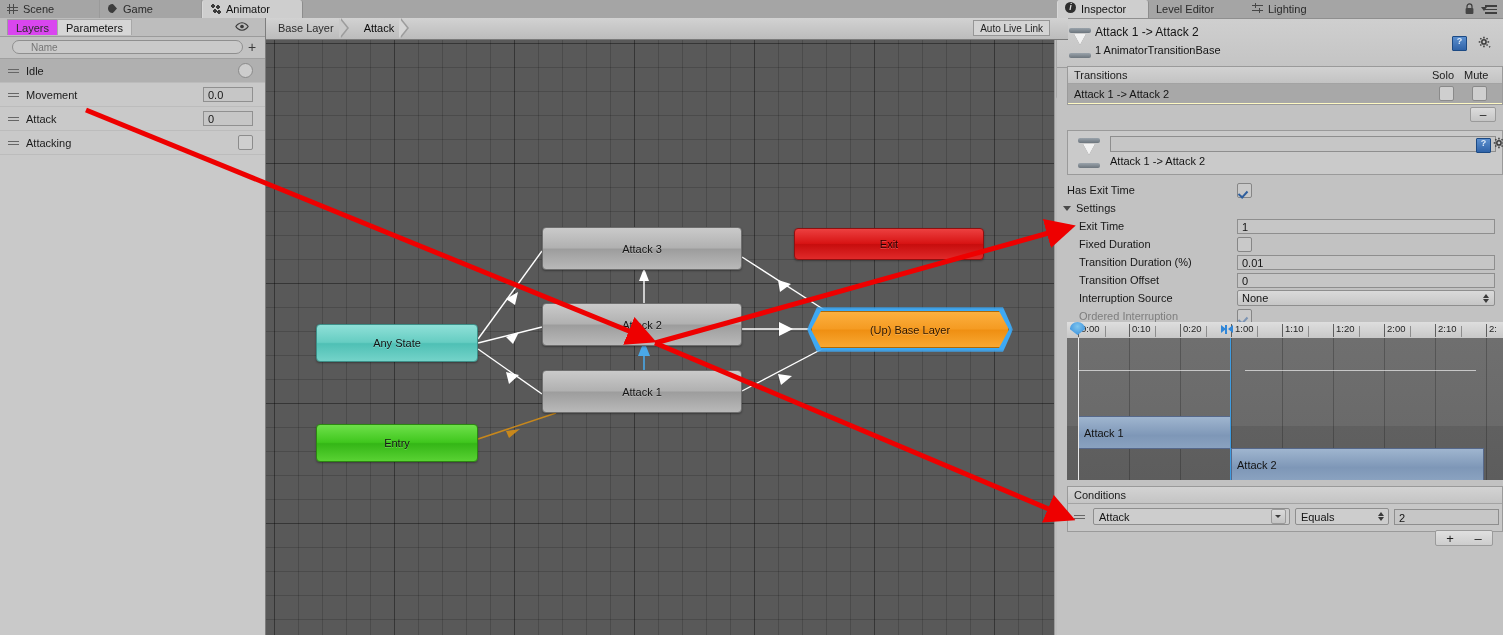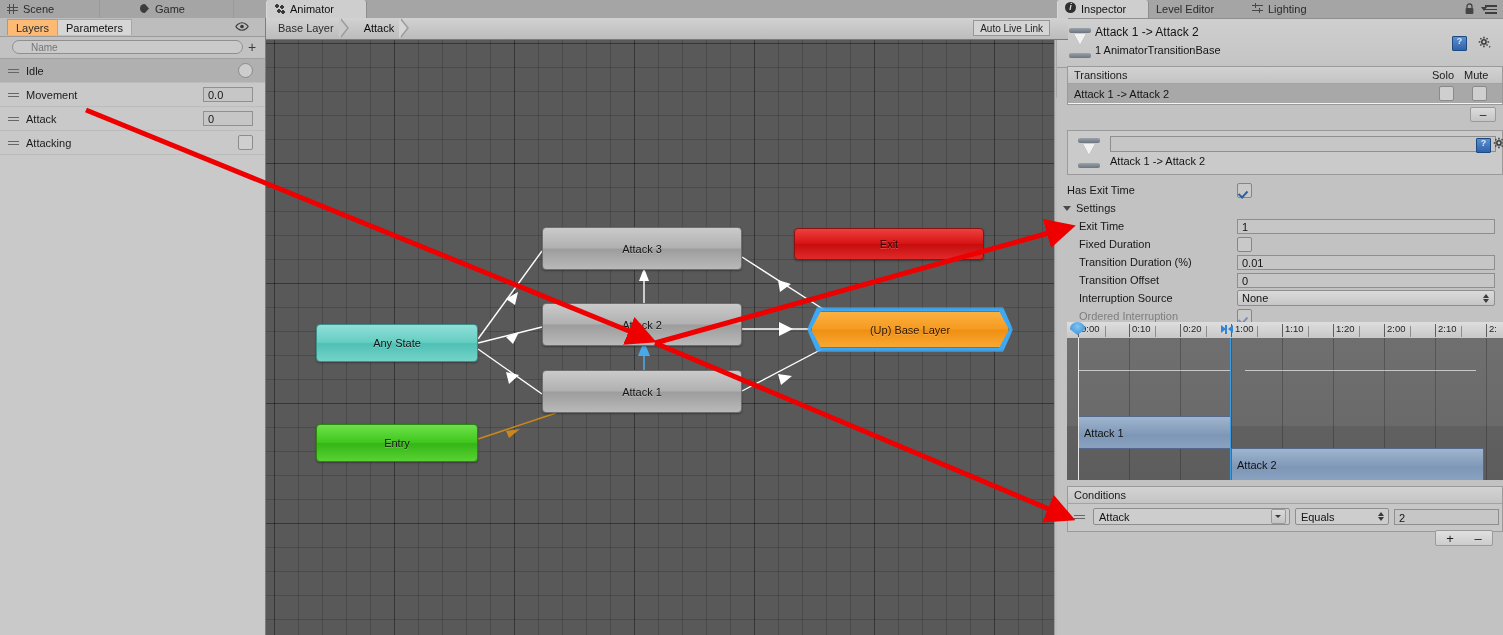--- a/index.html
+++ b/index.html
@@ -14,21 +14,21 @@
     color: #1d1d1d;
     -webkit-font-smoothing: antialiased;
   }
   .app { position: relative; width: 1503px; height: 635px; }
 
   
   .tabstrip {
     position: absolute; top: 0; height: 18px;
     background: #a5a5a5;
     border-bottom: 1px solid #8f8f8f;
-    display: flex; align-items: flex-end; gap: 32px;
+    display: flex; align-items: flex-end;
   }
   .tab {
     height: 18px; line-height: 18px;
     padding: 0 10px 0 7px;
     font-size: 11px; color: #2a2a2a;
     display: flex; align-items: center; gap: 4px;
     border-right: 1px solid #9a9a9a;
     box-sizing: border-box;
   }
   .tab.active {
@@ -89,21 +89,21 @@
   #left-subtabs {
     position: relative; height: 18px;
     background: #bdbdbd;
     border-bottom: 1px solid #9b9b9b;
     display: flex; align-items: center;
     padding-left: 7px;
   }
   .subtab {
     height: 16px; line-height: 16px; padding: 0 8px;
     font-size: 11px; color: #2d2d2d;
-    background: #fdba74;
+    background: #d946ef;
     border: 1px solid #9d9d9d;
     border-bottom: none;
     margin-right: -1px;
     box-sizing: border-box;
   }
   .subtab.active { background: #d6d6d6; color: #101010; border-color:#a8a8a8; }
   #eye-icon {
     position:absolute; right: 16px; top: 3px;
     width: 14px; height: 11px;
   }

